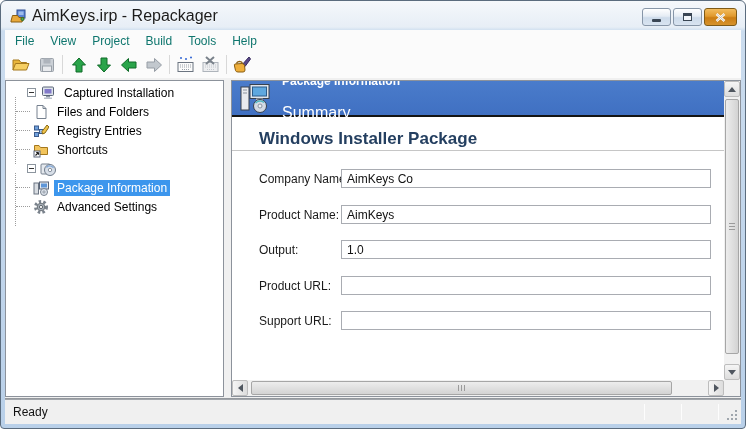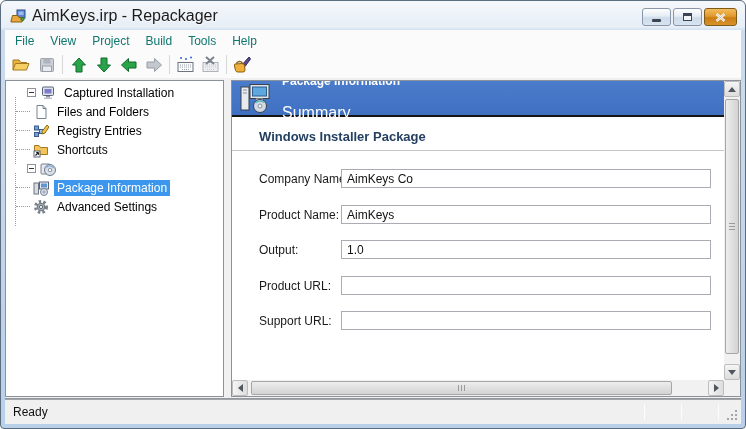--- a/index.html
+++ b/index.html
@@ -61,21 +61,21 @@
     background:#fff; border:1px solid #8C929B; overflow:hidden; }
 
   .banner{ position:absolute; top:0; left:0; right:16px; height:36px;
     background:linear-gradient(180deg,#4A7CCB,#4070C2);
     border-bottom:2px solid #141414; display:flex; align-items:center; color:#fff; }
   .banner-icon{ margin:0 10px 0 8px; }
   .banner-title{ font-size:12px; font-weight:bold; }
   .banner-sub{ font-size:16px; margin-top:16px; }
 
   .cbody{ position:absolute; top:38px; left:0; right:16px; bottom:16px; background:#fff; }
-  .cheading{ position:absolute; top:10px; left:27px; font-size:13px; font-weight:bold; color:#243F60; }
+  .cheading{ position:absolute; top:10px; left:27px; font-size:17px; font-weight:bold; color:#243F60; }
   .cdivider{ position:absolute; top:31px; left:0; right:0; height:1px; background:#C6C6C6; }
   .frow{ position:absolute; left:0; right:0; height:20px; }
   .flabel{ position:absolute; left:27px; top:3px; font-size:12px; color:#1a1a1a; }
   .finput{ position:absolute; left:109px; right:13px; height:19px;
     border:1px solid #A9ACB2; font-family:"Liberation Sans",sans-serif; font-size:12px;
     padding:1px 5px; color:#111; background:#fff; outline:none; }
   .r0{ top:50px; } .r1{ top:86px; } .r2{ top:121px; } .r3{ top:157px; } .r4{ top:192px; }
 
   
   .vscroll{ position:absolute; top:0; right:0; bottom:16px; width:16px; background:#F1F1F1; }

